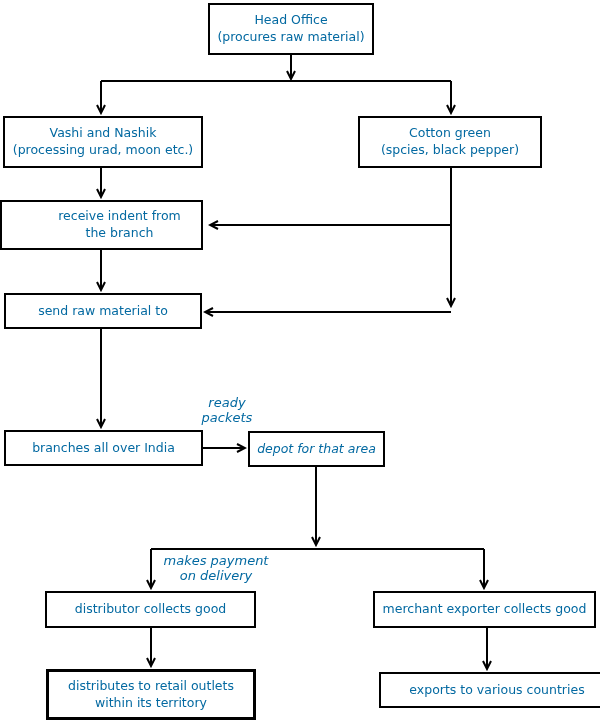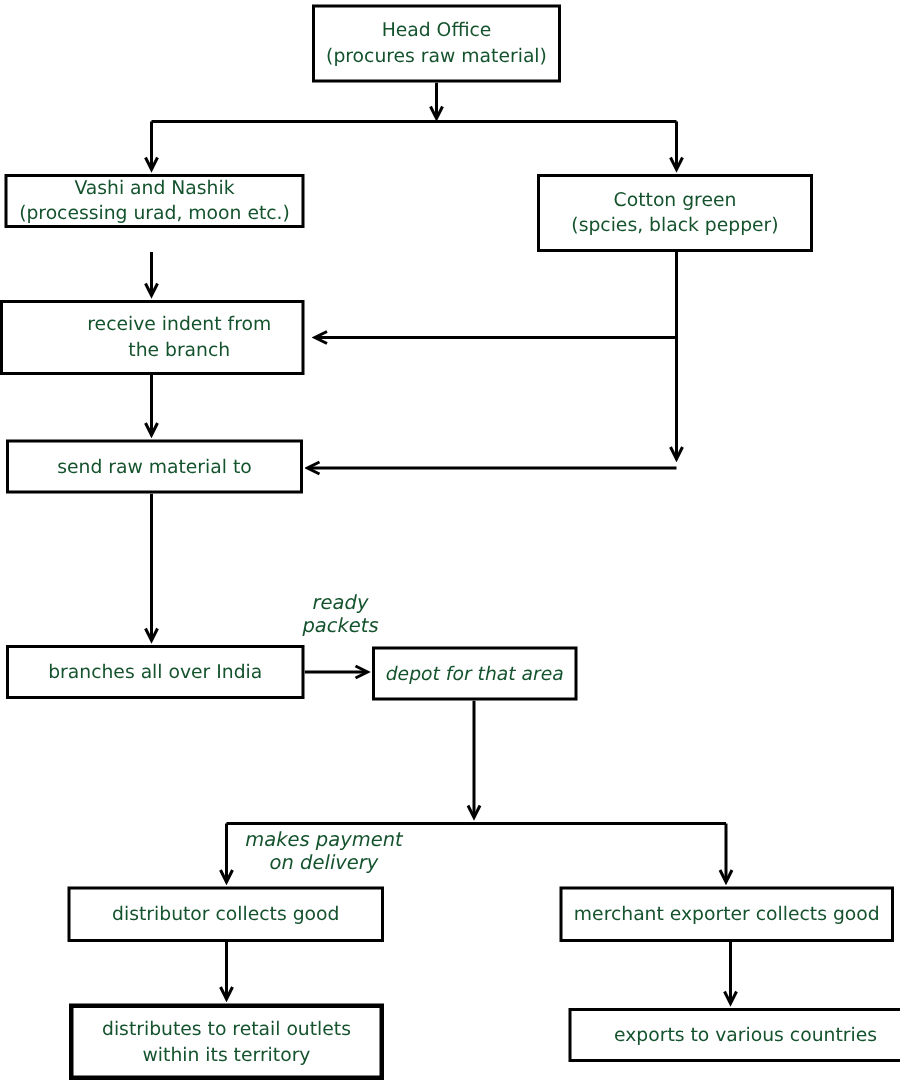--- a/index.html
+++ b/index.html
@@ -2,21 +2,21 @@
 <html><head>
 <meta charset="utf-8">
 <style>
   html, body { margin: 0; padding: 0; background: #ffffff; }
   .stage {
     position: relative;
     width: 600px;
     height: 722px;
     background: #ffffff;
     font-family: "DejaVu Sans", "Liberation Sans", sans-serif;
-    color: #14532d;
+    color: #0369a1;
     overflow: hidden;
   }
   .wires {
     position: absolute;
     left: 0; top: 0;
     width: 600px; height: 722px;
   }
   .node {
     position: absolute;
     box-sizing: border-box;
@@ -81,21 +81,21 @@
 
       <line x1="151" y1="628" x2="151" y2="665" marker-end="url(#arrow)"></line>
 
       <line x1="487" y1="628" x2="487" y2="668" marker-end="url(#arrow)"></line>
     </g>
   </svg>
 
   <div class="node" style="left:208px; top:3px;  width:166px; height:52px;">Head Office
 (procures raw material)</div>
 
-  <div class="node" style="left:3px;   top:116px; width:200px; height:36px;">Vashi and Nashik
+  <div class="node" style="left:3px;   top:116px; width:200px; height:52px;">Vashi and Nashik
 (processing urad, moon etc.)</div>
 
   <div class="node" style="left:358px; top:116px; width:184px; height:52px;">Cotton green
 (spcies, black pepper)</div>
 
   <div class="node" style="left:0;   top:200px; width:203px; height:50px;padding-left:40px;">receive indent from
 the branch</div>
 
   <div class="node" style="left:4px;   top:293px; width:198px; height:36px;">send raw material to</div>
 

